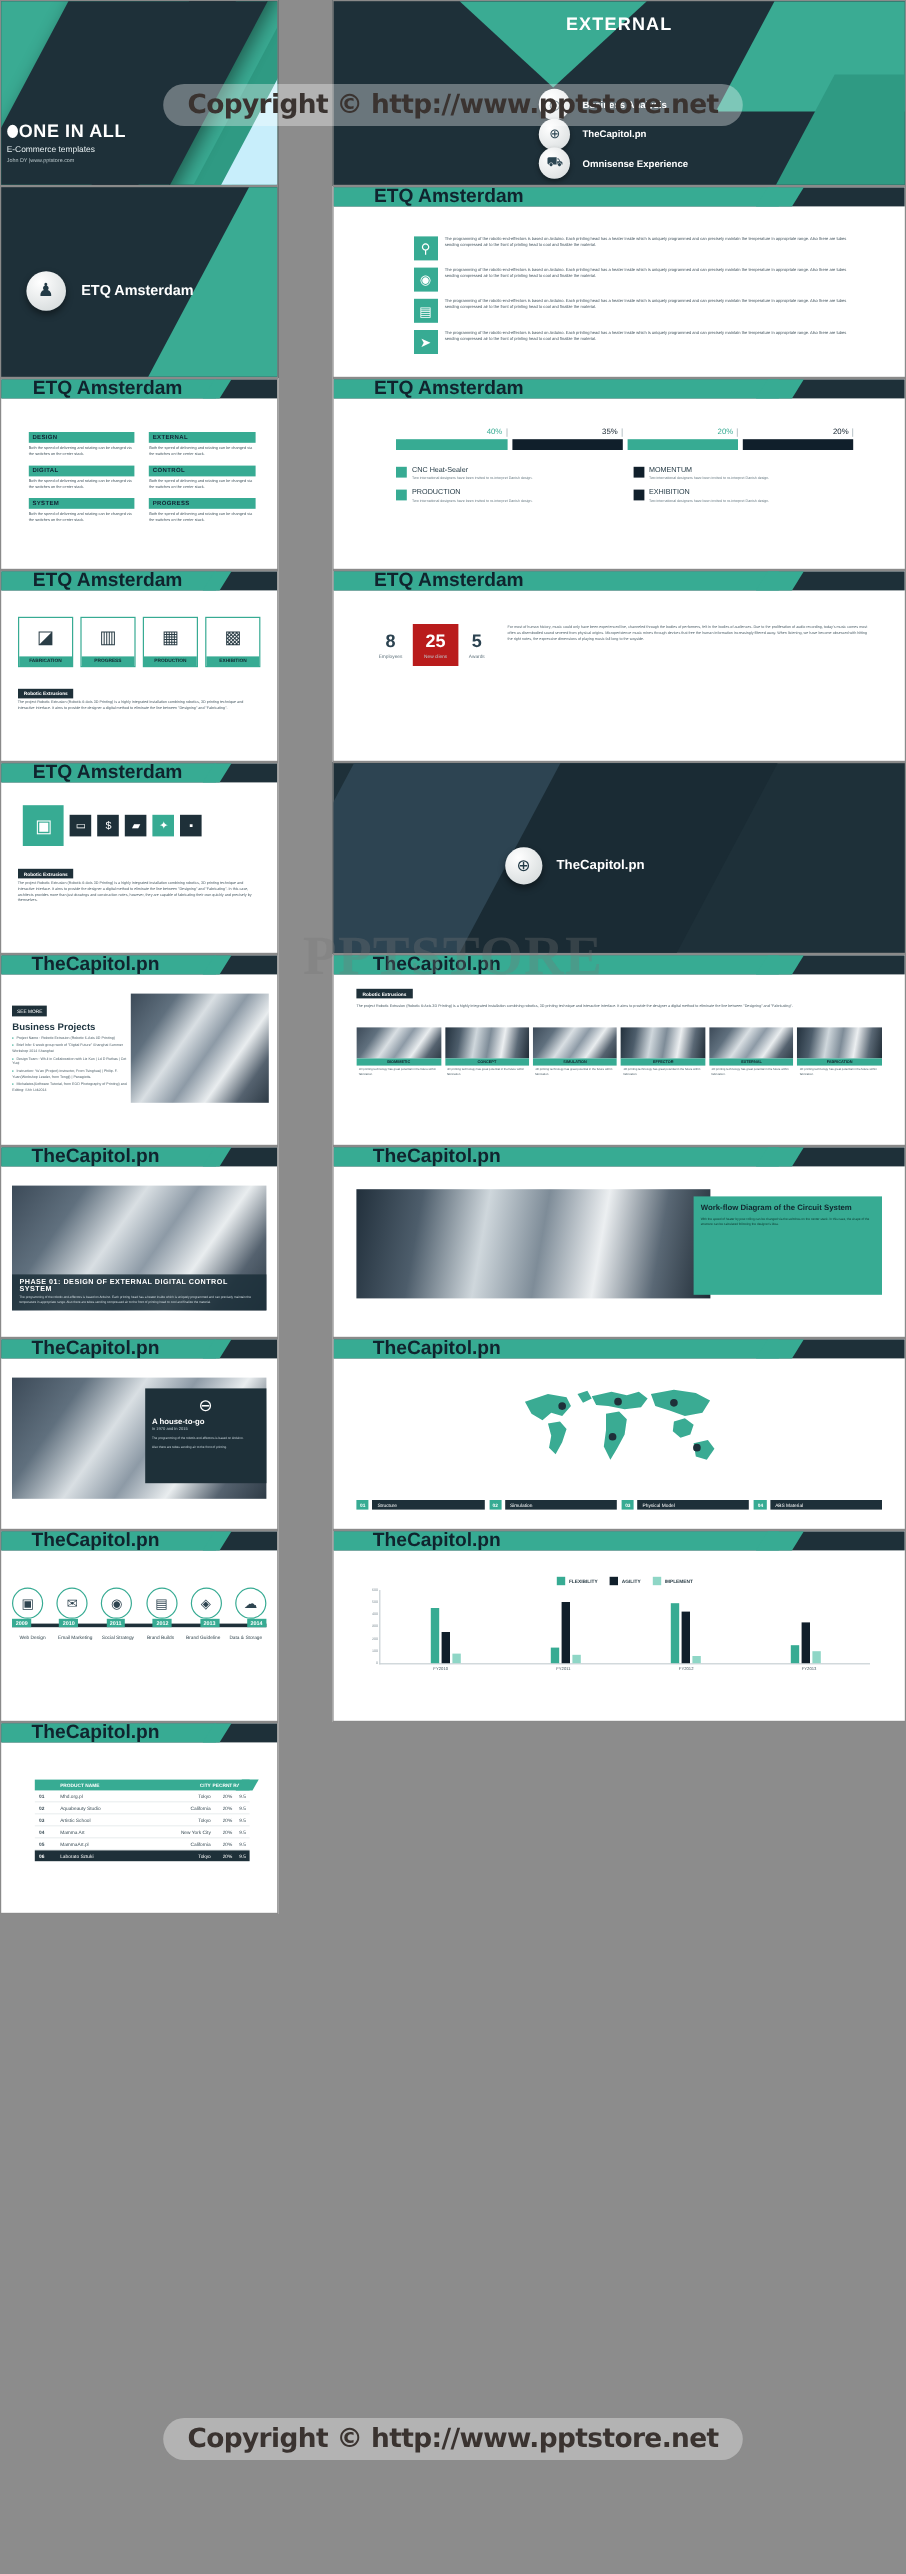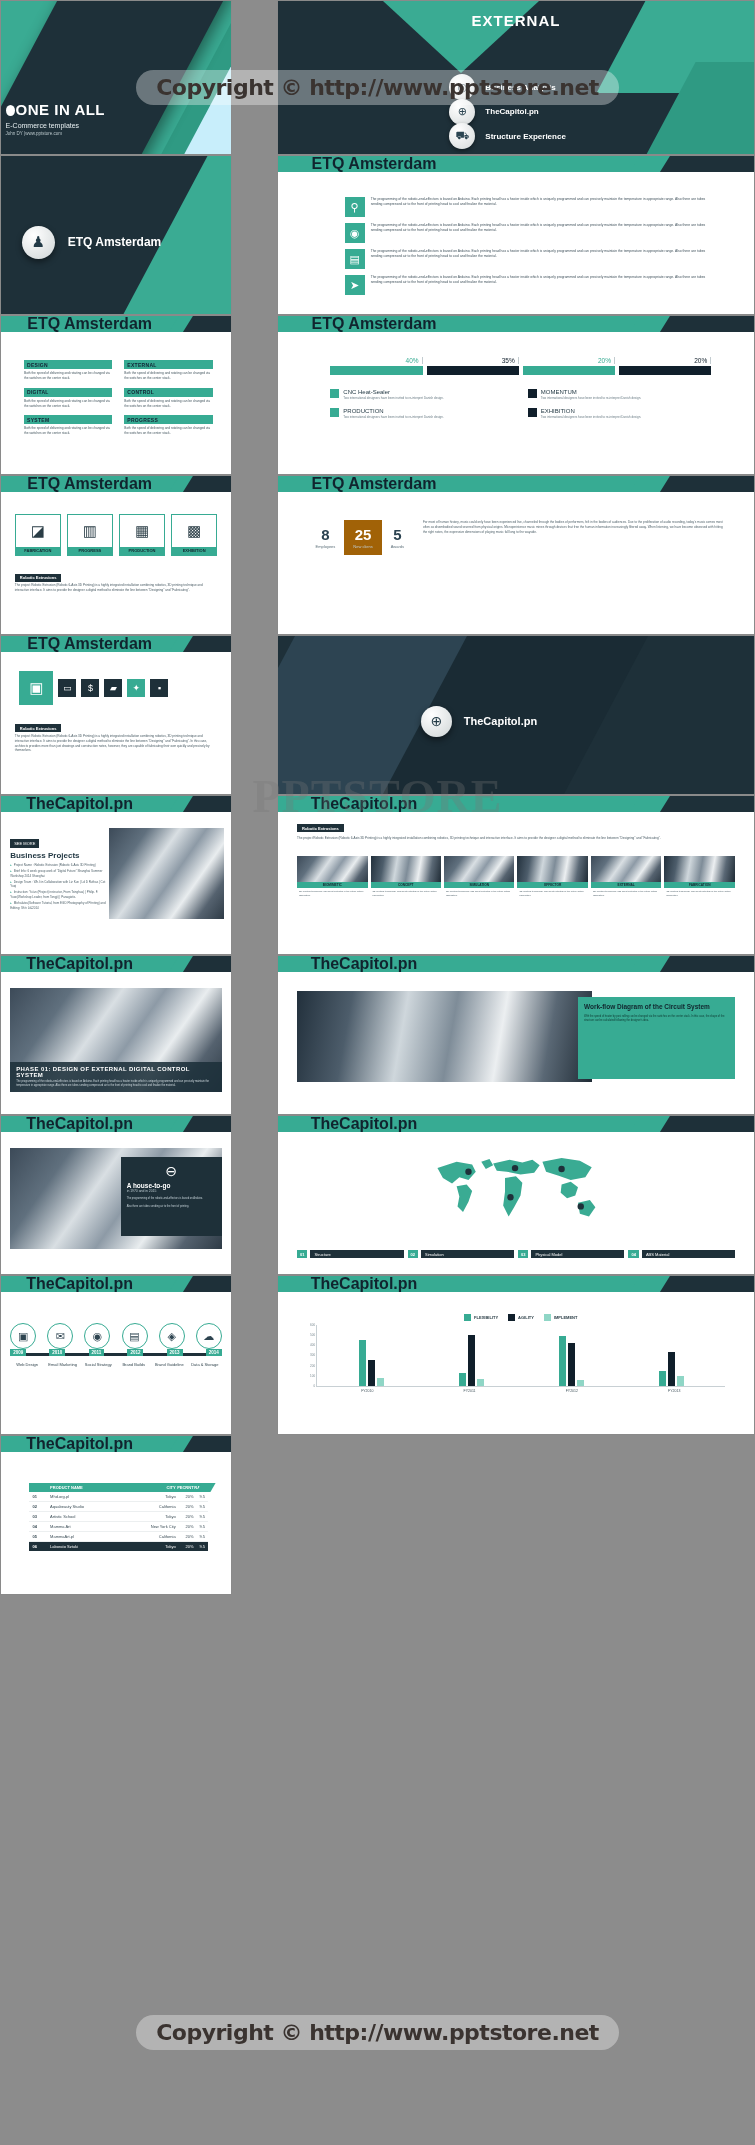--- a/index.html
+++ b/index.html
@@ -112,21 +112,21 @@
       color:#12262e; font-size:4px; font-weight:bold; text-align:center; padding:1.5px 0;}
   .tagbar{position:absolute; left:6%; top:62%; background:#1e3039; color:#fff;
       font-size:4px; padding:1.5px 5px; font-weight:bold;}
   .tagtxt{position:absolute; left:6%; top:68%; width:88%; font-size:3.1px; line-height:1.55; color:#485a63;}
 
   
   .stats{position:absolute; left:6%; top:28%; width:88%; display:flex; align-items:stretch;}
   .stat{ text-align:center; padding:6px 9px; }
   .stat .n{font-size:15px; font-weight:bold; color:#2b4250;}
   .stat .l{font-size:4px; color:#5d707a; margin-top:1px;}
-  .stat.hi{background:#a16207;} .stat.hi .n{color:#fff;} .stat.hi .l{color:#bfcdd3;}
+  .stat.hi{background:#b91c1c;} .stat.hi .n{color:#fff;} .stat.hi .l{color:#bfcdd3;}
   .stats .para{flex:1; font-size:3.1px; line-height:1.55; color:#4d5f68; padding-left:10px;}
 
   
   .sqrow{position:absolute; left:8%; top:22%; display:flex; align-items:center; gap:5px;}
   .sqrow .big{width:34px;height:34px;background:#37ab93;display:flex;align-items:center;
       justify-content:center;color:#fff;font-size:15px;}
   .sqrow .sm{width:18px;height:18px;background:#1e3039;display:flex;align-items:center;
       justify-content:center;color:#fff;font-size:9px;}
   .sqrow .sm.g{background:#37ab93;}
 
@@ -278,21 +278,21 @@
     <div class="row" style="top:64%">
       <div class="circ">
           <span>⊕</span>
         </div>
       <div class="lab">TheCapitol.pn</div>
     </div>
     <div class="row" style="top:80%">
       <div class="circ">
           <span>⛟</span>
         </div>
-      <div class="lab">Structure Experience</div>
+      <div class="lab">Omnisense Experience</div>
     </div>
   </div>
 
   <div class="slide s-left h160 sl3">
     <div class="diag"></div>
     <div class="row">
       <div class="circ">♟</div>
       <div class="lab">ETQ Amsterdam</div>
     </div>
   </div>

